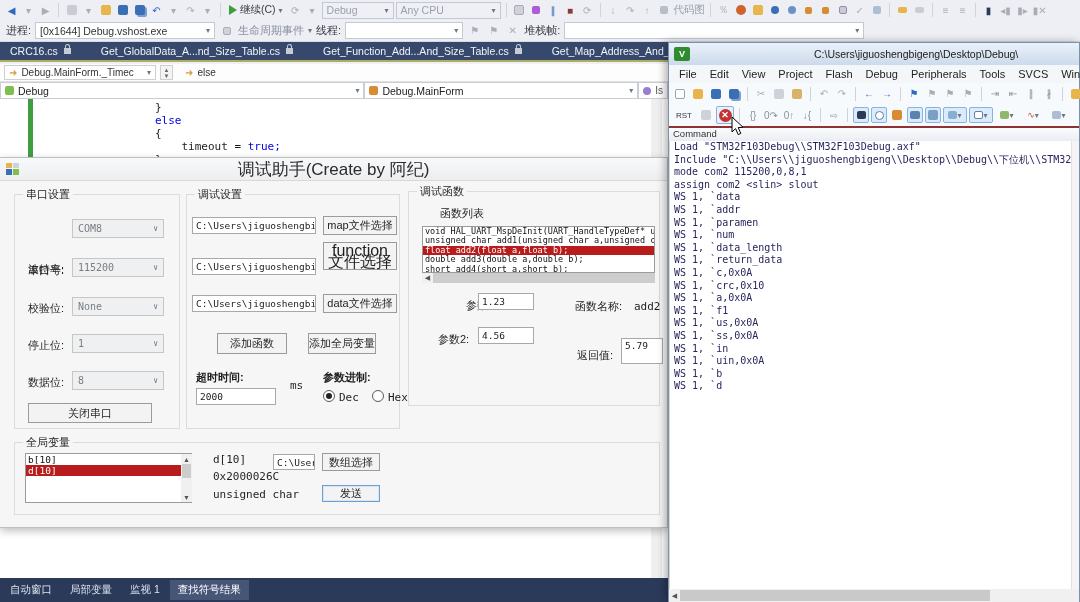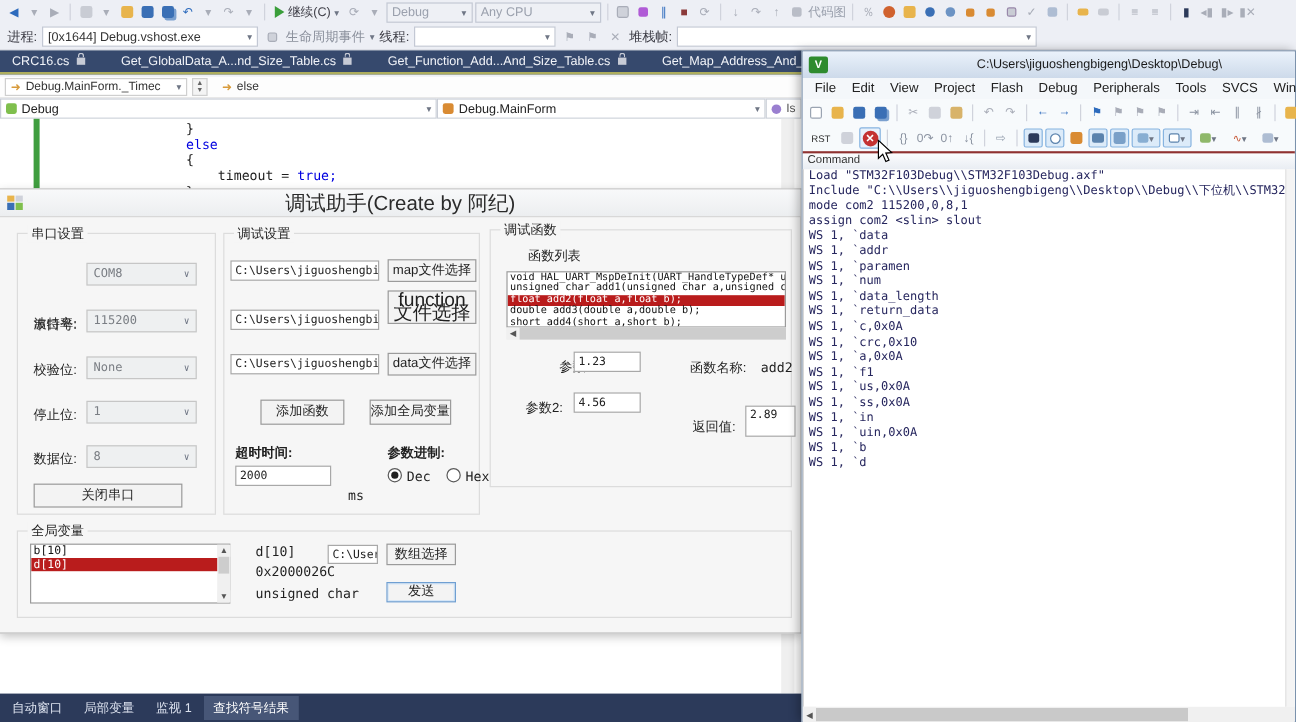--- a/index.html
+++ b/index.html
@@ -333,21 +333,21 @@
     <div class="btn" style="left:323px; top:58px; width:74px; height:19px;">map文件选择</div>
     <div class="tbox" style="left:192px; top:100px; width:124px; height:17px;">C:\Users\jiguoshengbigeng</div>
     <div class="btn" style="left:323px; top:84px; width:74px; height:28px; font-size:16px;">function文件选择</div>
     <div class="tbox" style="left:192px; top:137px; width:124px; height:17px;">C:\Users\jiguoshengbigeng</div>
     <div class="btn" style="left:323px; top:136px; width:74px; height:19px;">data文件选择</div>
     <div class="btn" style="left:217px; top:175px; width:70px; height:21px;">添加函数</div>
     <div class="btn" style="left:308px; top:175px; width:68px; height:21px;">添加全局变量</div>
     <span class="flabel" style="left:196px; top:212px; font-weight:bold;">超时时间:</span>
     <span class="flabel" style="left:323px; top:212px; font-weight:bold;">参数进制:</span>
     <div class="tbox" style="left:196px; top:230px; width:80px; height:17px;">2000</div>
-    <span class="flabel mono" style="left:290px; top:249px;">ms</span>
+    <span class="flabel mono" style="left:290px; top:221px;">ms</span>
     <span class="radio on" style="left:323px; top:232px;"></span>
     <span class="rlabel" style="left:339px; top:233px;">Dec</span>
     <span class="radio" style="left:372px; top:232px;"></span>
     <span class="rlabel" style="left:388px; top:233px;">Hex</span>
 
     <div class="groupbox" style="left:408px; top:33px; width:252px; height:215px;">
       <span class="grouplabel">调试函数</span>
     </div>
     <span class="flabel" style="left:440px; top:48px;">函数列表</span>
     <div class="listbox" style="left:422px; top:68px; width:233px; height:47px; font-size:8.5px; line-height:9.4px;">
@@ -361,21 +361,21 @@
       <span class="sarrow">◀</span>
       <span class="hthumb"></span>
     </div>
     <span class="flabel" style="left:438px; top:140px;margin-left:28px;">参数1:</span>
     <div class="tbox" style="left:478px; top:135px; width:56px; height:17px;">1.23</div>
     <span class="flabel" style="left:438px; top:174px;">参数2:</span>
     <div class="tbox" style="left:478px; top:169px; width:56px; height:17px;">4.56</div>
     <span class="flabel" style="left:575px; top:141px;">函数名称:</span>
     <span class="flabel mono" style="left:634px; top:142px;">add2</span>
     <span class="flabel" style="left:577px; top:190px;">返回值:</span>
-    <div class="tbox" style="left:621px; top:180px; width:42px; height:26px; align-items:flex-start; padding-top:1px;">2.89</div>
+    <div class="tbox" style="left:621px; top:180px; width:42px; height:26px; align-items:flex-start; padding-top:1px;">5.79</div>
 
     <div class="groupbox" style="left:14px; top:284px; width:646px; height:73px;">
       <span class="grouplabel">全局变量</span>
     </div>
     <div class="listbox" style="left:25px; top:295px; width:167px; height:50px; font-size:9.5px; line-height:11px;">
       <div class="lrow">b[10]</div>
       <div class="lrow sel">d[10]</div>
     </div>
     <div class="vscroll2" style="left:181px; top:296px; height:48px;">
       <span class="sarrow" style="width:11px;height:10px;">▲</span>

